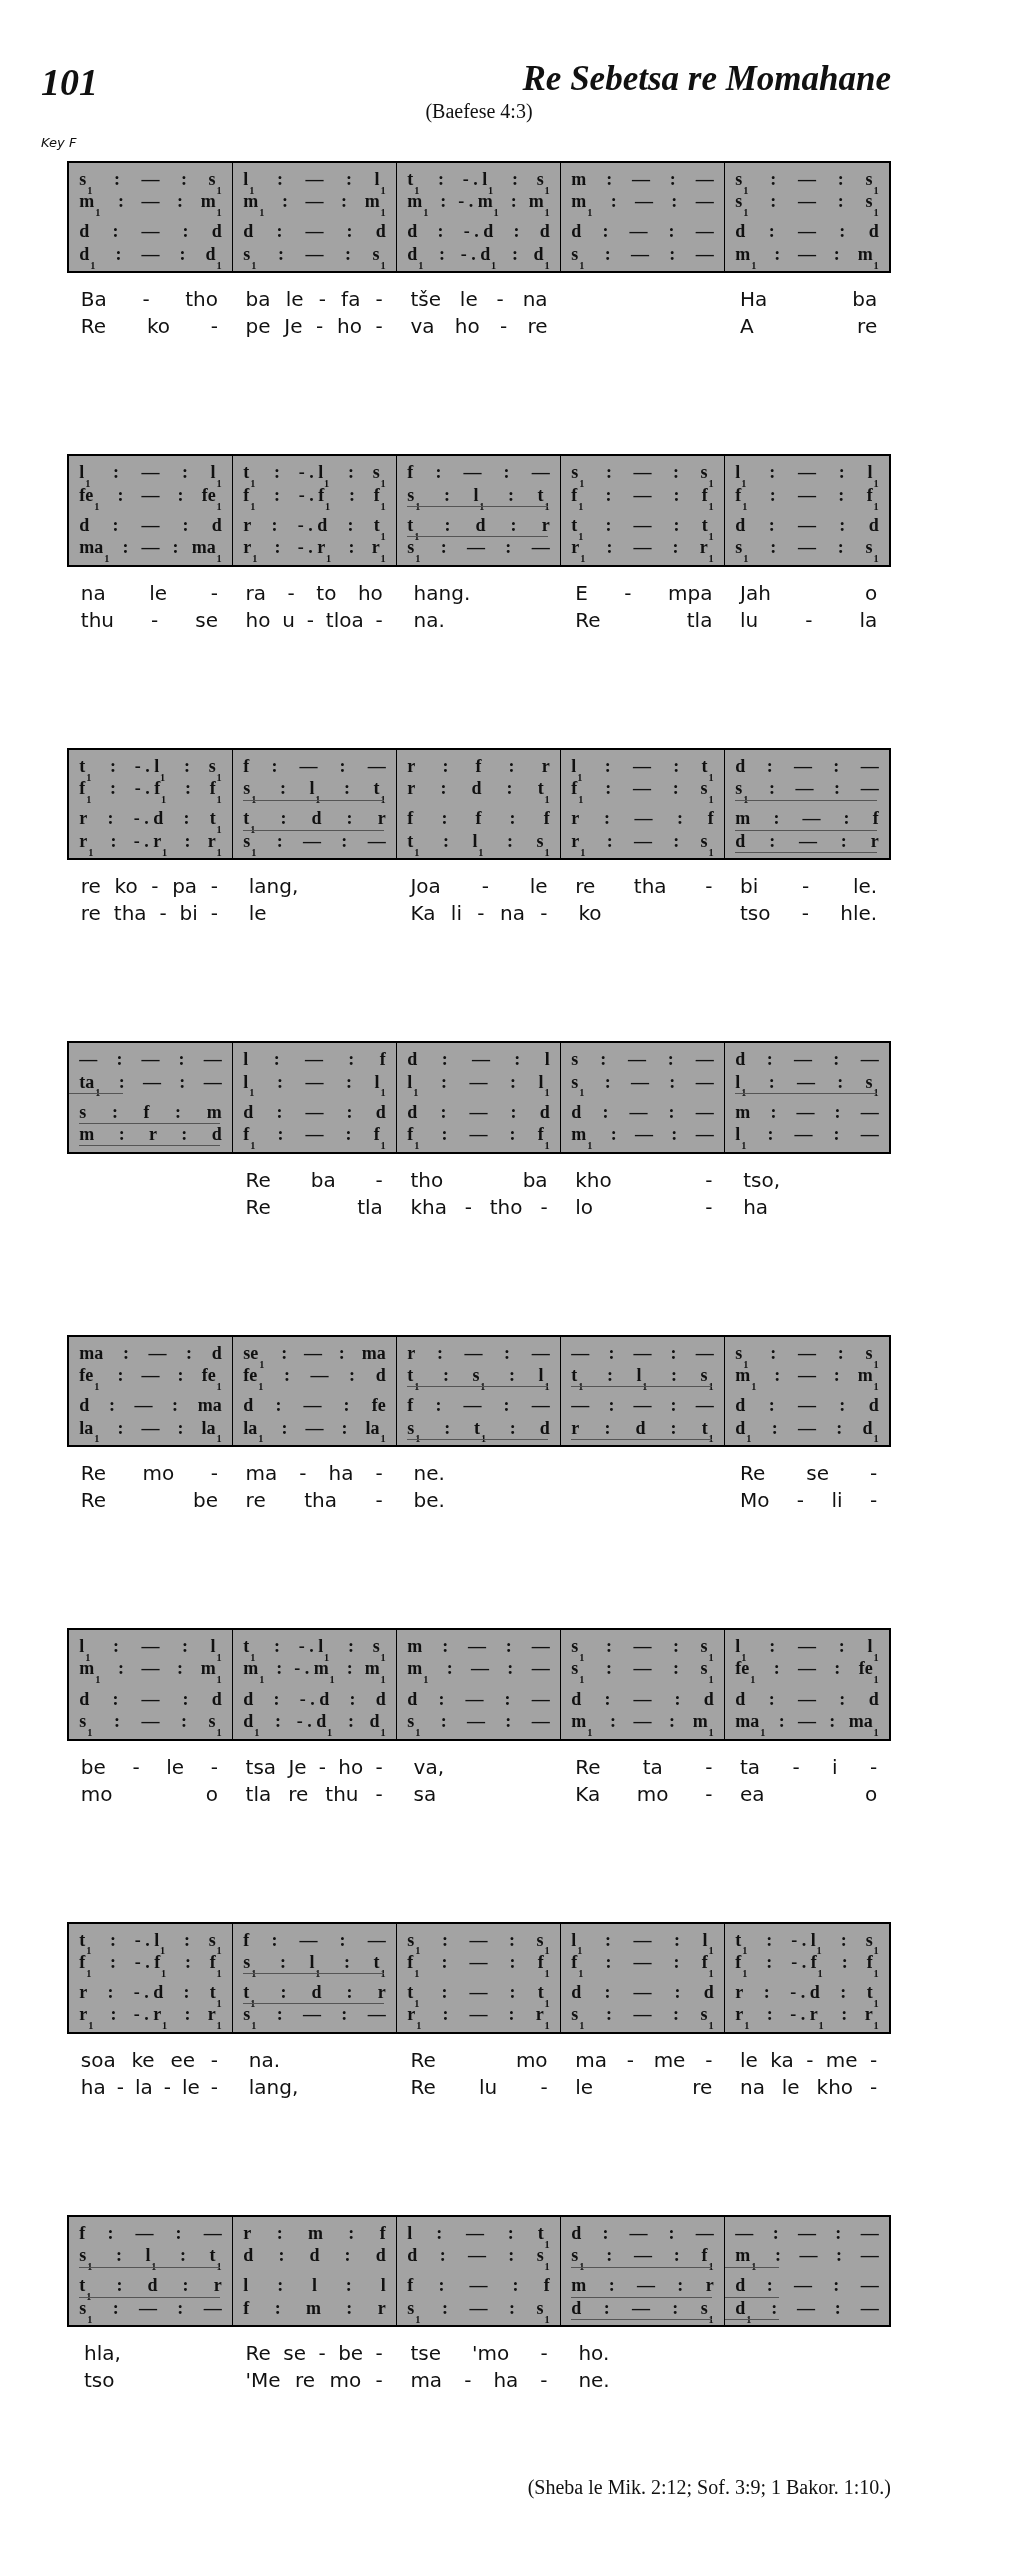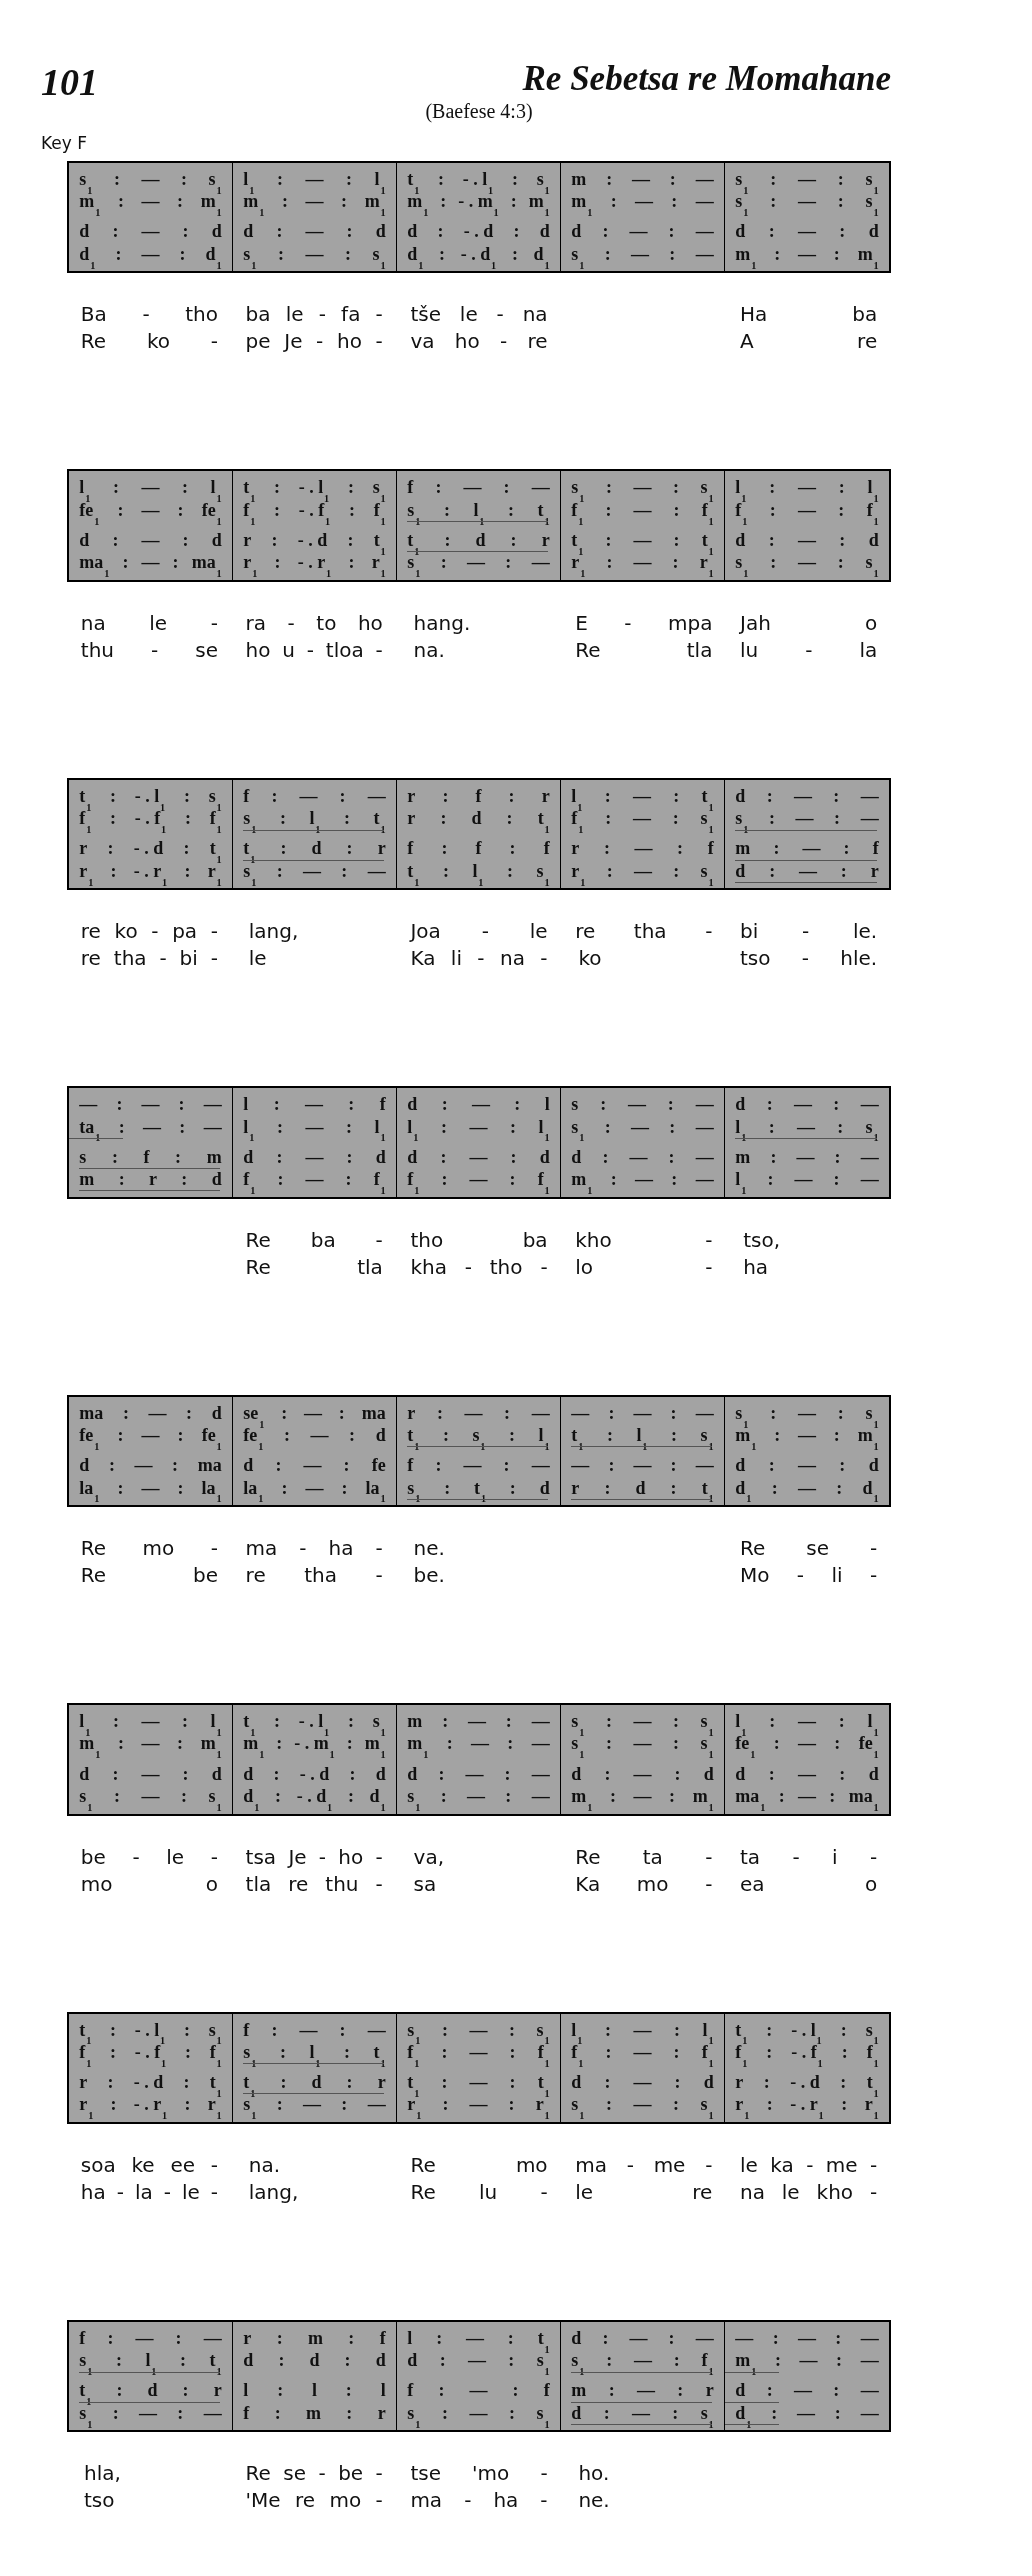--- a/index.html
+++ b/index.html
@@ -13,21 +13,21 @@
     position:absolute; left:-26px; top:1.7px;
     font-family:"Liberation Serif", serif; font-weight:bold; font-style:italic;
     font-size:38px;
   }
   .hymn-title {
     text-align:right; font-weight:bold; font-style:italic; font-size:35px;
     font-family:"Liberation Serif", serif; line-height:41px;
   }
   .scripture-ref { text-align:center; font-size:20px; line-height:24px; }
   .key-sig {
-    font-family:"DejaVu Sans", sans-serif; font-size:17px;
+    font-family:"DejaVu Sans", sans-serif; font-style:italic; font-size:13px;
     margin:10.3px 0 6.9px -26px; line-height:20.7px;
   }
   .score-root { width:824px; margin-left:67px; }
   .system { margin-bottom:114px; }
   .system:last-child { margin-bottom:0; }
   .score-box {
     border:2.6px solid #000; display:grid; grid-template-columns:repeat(5,1fr);
     background:#a3a3a3;
   }
   .measure { padding:6px 10.3px 5.2px; }
@@ -42,21 +42,21 @@
   .vrow sub { font-size:10.3px; line-height:0; position:relative; top:4.3px; margin-left:0.9px; }
   .beat, .colon { display:inline-block; }
   .u-full::after {
     content:""; position:absolute; left:0; right:1.7px; bottom:0;
     border-bottom:1.7px solid #555;
   }
   .u-left::after {
     content:""; position:absolute; left:-10.3px; width:38%; bottom:0;
     border-bottom:1.7px solid #555;
   }
-  .lyrics { margin-top:28px; }
+  .lyrics { margin-top:13px; }
   .lyric-line {
     display:grid; grid-template-columns:repeat(5,1fr);
     font-family:"DejaVu Sans", sans-serif; font-size:20px; line-height:27px;
   }
   .lyric-cell { display:flex; justify-content:space-between; padding:0 13.8px; white-space:nowrap; }
   .lyric-cell.single { justify-content:flex-start; padding-left:17px; }
   .footer-ref {
     width:824px; margin-left:67px; margin-top:82px; text-align:right;
     font-size:20px; font-family:"Liberation Serif", serif;
   }
@@ -1704,14 +1704,15 @@
             </div>
             <div class="lyric-cell single">
               <span class="syll">ne.</span>
             </div>
             <div class="lyric-cell single"></div>
           </div>
         </div>
       </div>
     </div>
 
+  <div class="footer-ref">(Sheba le Mik. 2:12; Sof. 3:9; 1 Bakor. 1:10.)</div>
 </div>
 
 
 </body></html>

